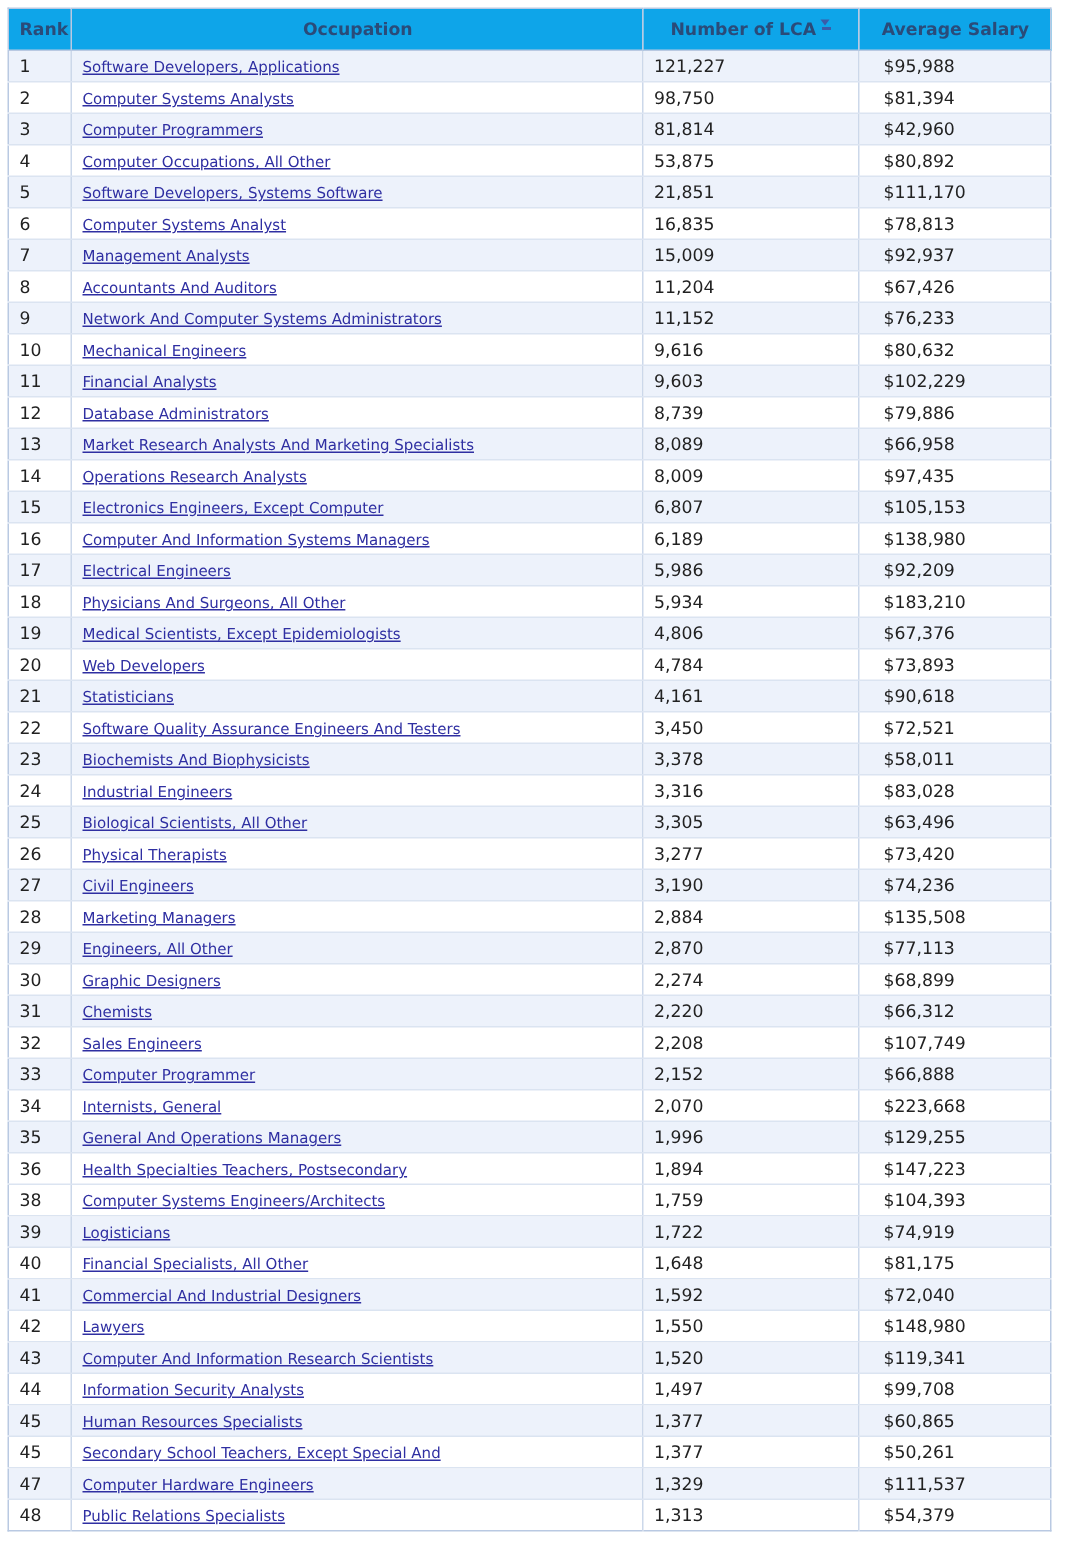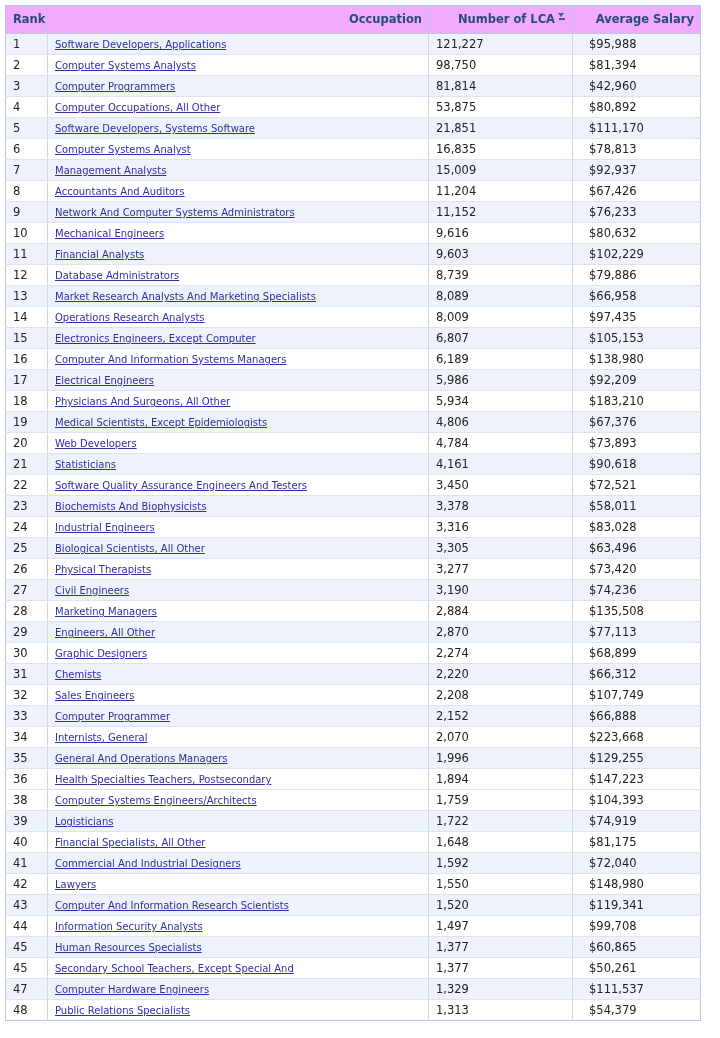--- a/index.html
+++ b/index.html
@@ -24,25 +24,25 @@
     table-layout: fixed;
     border: 1px solid #b9c9e2;
     background: #ffffff;
   }
   table.lca-table col.c-rank      { width: 42px; }
   table.lca-table col.c-occ       { width: 381px; }
   table.lca-table col.c-lca       { width: 144px; }
   table.lca-table col.c-salary    { width: 128px; }
 
   thead th {
-    background: #f0abfc;
+    background: #0ea5e9;
     color: #2a4b79;
     font-size: 11.5px;
     font-weight: bold;
-    text-align: right;
+    text-align: center;
     padding: 6px 6px 7px 7px;
     border-right: 1px solid #b9c9e2;
     border-bottom: 1px solid #b9c9e2;
     vertical-align: middle;
     white-space: nowrap;
   }
   thead th:last-child { border-right: none; }
 
   .sort-wrap {
     display: inline-block;

